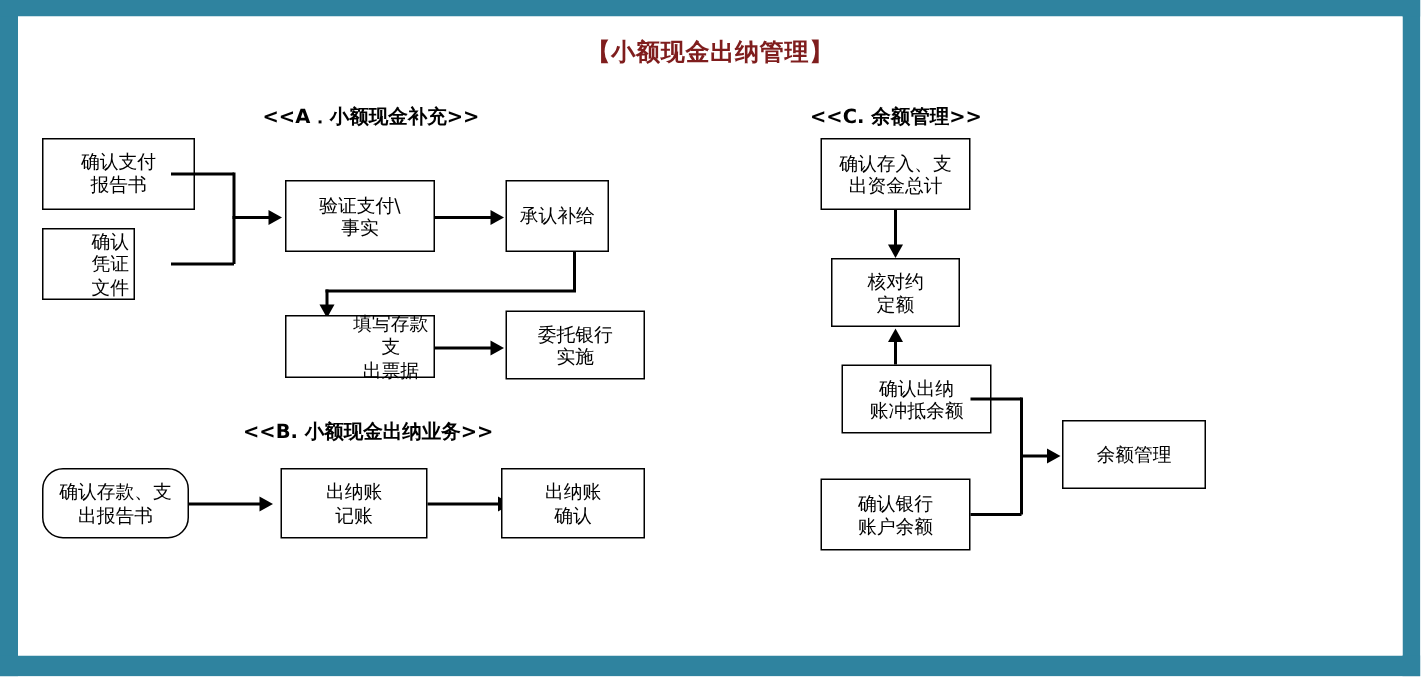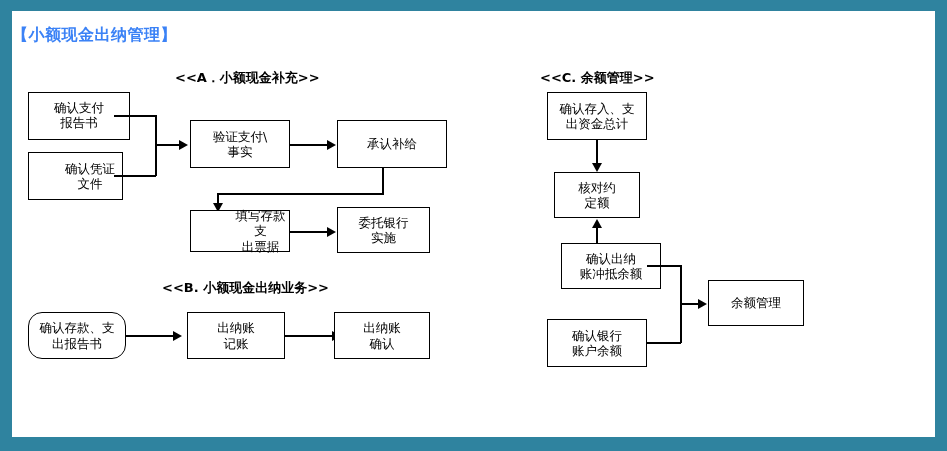--- a/index.html
+++ b/index.html
@@ -32,23 +32,24 @@
     width: 923px;
     height: 426px;
     background: #ffffff;
   }
 
   .title {
     position: absolute;
     left: 0;
     top: 14px;
     width: 923px;
+    text-align: center;
     font-size: 16px;
     font-weight: bold;
-    color: #3b82f6;
+    color: #7f1d1d;
     letter-spacing: 0.5px;
   }
 
   .section-head {
     position: absolute;
     font-size: 13px;
     font-weight: bold;
     color: #000000;
     white-space: nowrap;
   }
@@ -110,36 +111,36 @@
 
   <div class="canvas">
 
     <div class="title">【小额现金出纳管理】</div>
 
     <div class="section-head" style="left:163px; top:58px;">&lt;&lt;A．小额现金补充&gt;&gt;</div>
 
     <div class="node" style="left:16px; top:81px; width:102px; height:48px;font-family:Liberation Serif, serif;">确认支付
 报告书</div>
 
-    <div class="node" style="left:16px; top:141px; width:95px; height:48px;padding-left:32px;">确认凭证
+    <div class="node" style="left:16px; top:141px; width:62px; height:48px;padding-left:32px;">确认凭证
 文件</div>
 
     <div class="ln ln-h" style="left:102px; top:104px; width:42px;"></div>
     <div class="ln ln-h" style="left:102px; top:164px; width:42px;"></div>
     <div class="ln ln-v" style="left:143px; top:104px; height:61px;"></div>
     <div class="ln ln-h" style="left:143px; top:133px; width:26px;"></div>
     <div class="arw arw-r" style="left:167px; top:129px;"></div>
 
     <div class="node" style="left:178px; top:109px; width:100px; height:48px;">验证支付\
 事实</div>
 
     <div class="ln ln-h" style="left:278px; top:133px; width:38px;"></div>
     <div class="arw arw-r" style="left:315px; top:129px;"></div>
 
-    <div class="node" style="left:325px; top:109px; width:110px; height:48px;">承认补给</div>
+    <div class="node" style="left:325px; top:109px; width:69px; height:48px;">承认补给</div>
 
     <div class="ln ln-v" style="left:370px; top:157px; height:26px;"></div>
     <div class="ln ln-h" style="left:205px; top:182px; width:167px;"></div>
     <div class="ln ln-v" style="left:205px; top:182px; height:12px;"></div>
     <div class="arw arw-d" style="left:201px; top:192px;"></div>
 
     <div class="node" style="left:178px; top:199px; width:100px; height:42px;padding-left:44px;">填写存款支
 出票据</div>
 
     <div class="ln ln-h" style="left:278px; top:220px; width:38px;"></div>

